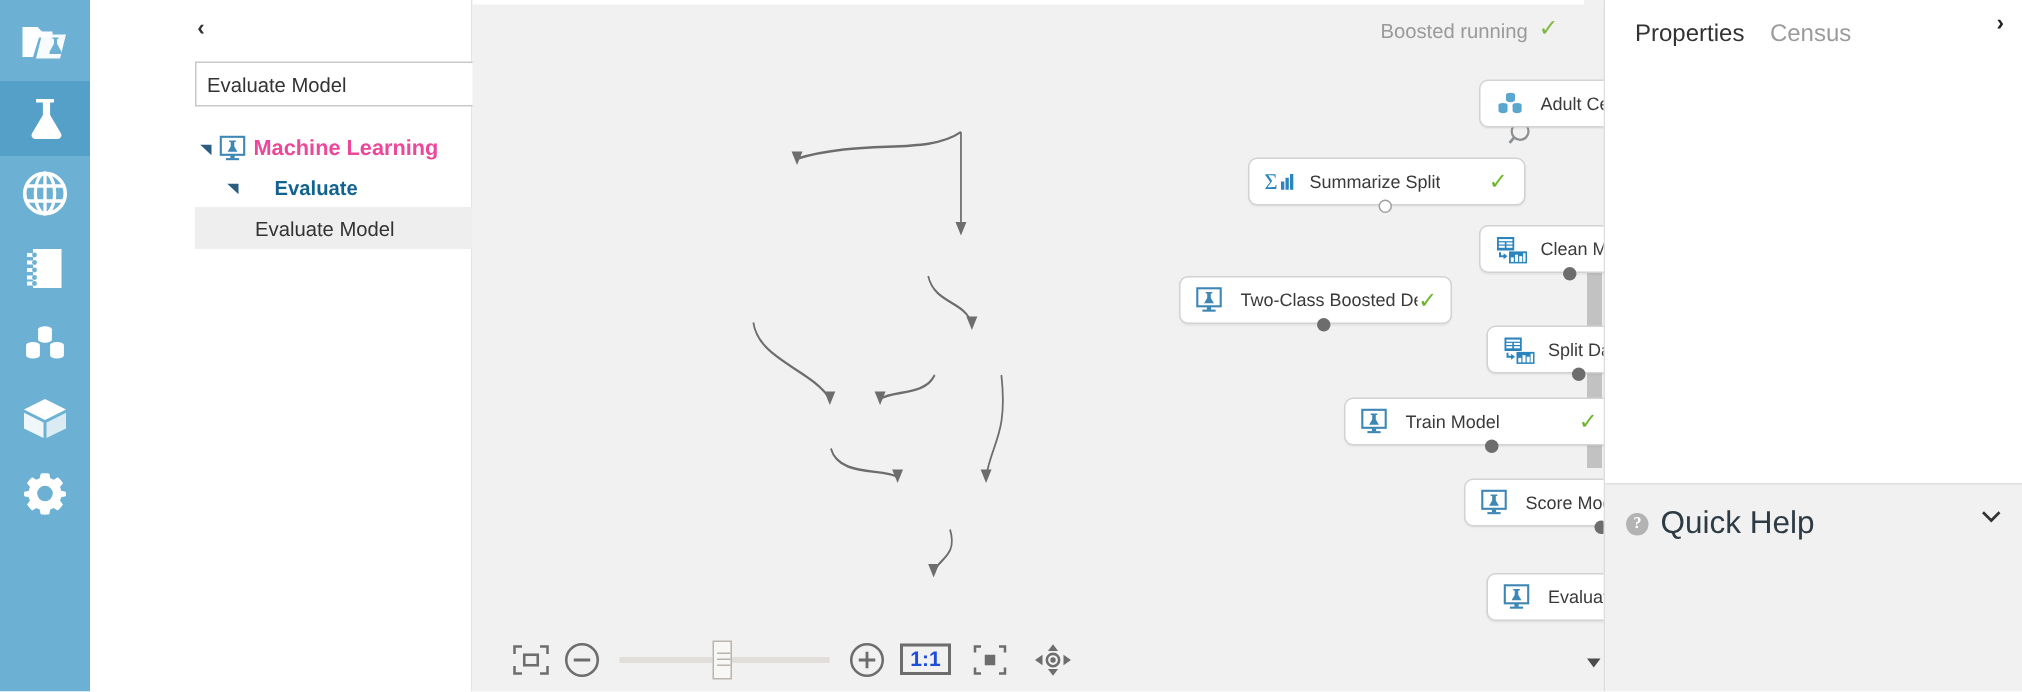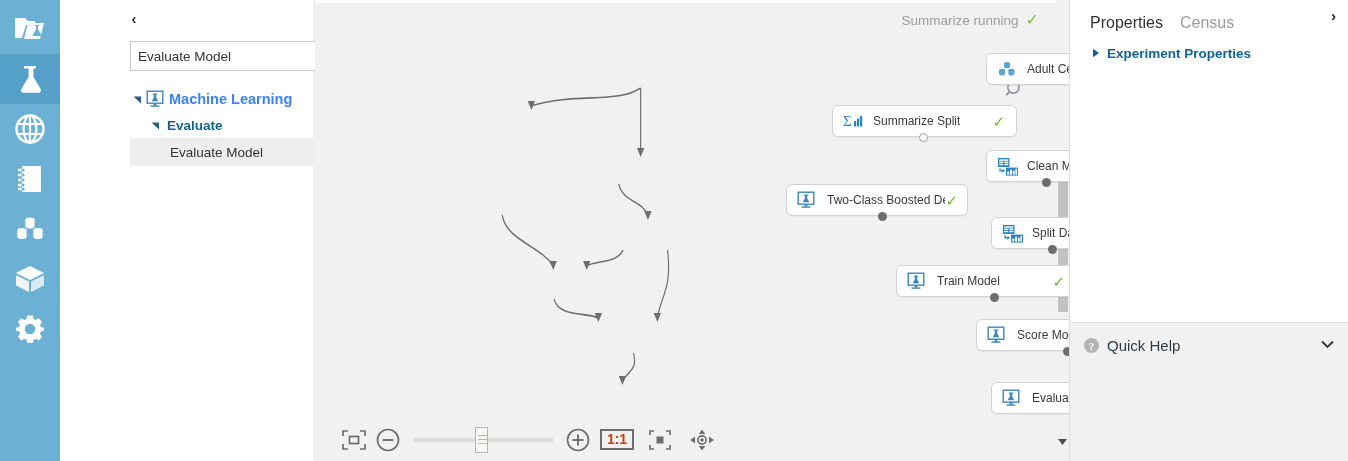--- a/index.html
+++ b/index.html
@@ -85,21 +85,21 @@
   }
   .tree-row.lvl0 { padding-left: 0px; }
   .tree-row.lvl1 { padding-left: 18px; }
   .tree-row.lvl2 { padding-left: 40px; height: 28px; }
   .tree-row.selected { background: #eeeeee; }
   .tri {
     width: 14px; display: inline-flex; align-items: center; justify-content: center;
     color: #2a5d80; font-size: 8px; line-height: 1;
   }
   .tree-label-root {
-    color: #3b82f6; font-weight: bold; font-size: 14.5px; margin-left: 5px;
+    color: #ec4899; font-weight: bold; font-size: 14.5px; margin-left: 5px;
   }
   .tree-label-cat {
     color: #13638f; font-weight: bold; font-size: 13.5px;
   }
   .tree-label-leaf {
     color: #333333; font-size: 13.5px;
   }
   .tree-ml-icon { margin-left: 2px; display:flex; align-items:center; }
   .grip {
     margin-left: auto; padding-right: 10px; color: #b0b0b0;
@@ -180,21 +180,21 @@
   .slider-thumb {
     position: absolute; left: 62px; top: -11px;
     width: 13px; height: 26px;
     background: #f7f7f5; border: 1px solid #b9b4ac;
   }
   .slider-thumb i {
     position: absolute; left: 2px; width: 9px; height: 1px; background: #b9b4ac;
   }
   .ratio-box {
     border: 2px solid #6d6d6d; padding: 0px 5px;
-    font-size: 14px; color: #c2410c; font-weight: bold; line-height: 17px;
+    font-size: 14px; color: #1d4ed8; font-weight: bold; line-height: 17px;
     font-family: "Liberation Sans", sans-serif;
   }
 
   
   .vscroll {
     position: absolute; right: 0; top: 0; width: 13px; height: 461px;
     background: #f1f1f1;
   }
   .vscroll .thumb {
     position: absolute; left: 2px; top: 182px; width: 10px; height: 130px;
@@ -241,21 +241,21 @@
     display: flex; align-items: center;
     padding: 14px 0 0 14px;
     gap: 8px; cursor: pointer;
   }
   .qh-icon {
     width: 15px; height: 15px; border-radius: 50%;
     background: #b3b3b3; color: #fff; font-size: 11px; font-weight: bold;
     display: flex; align-items: center; justify-content: center;
     font-family: "Liberation Serif", serif;
   }
-  .qh-title { font-size: 15px; color: #2d3b45; }
+  .qh-title { font-size: 21px; color: #2d3b45; }
   .qh-chev {
     position: absolute; right: 14px; top: 14px;
     color: #333; font-size: 13px; font-weight: bold; cursor: pointer;
   }
   .topbar-strip {
     position:absolute; left:0; top:0; width:100%; height:3px; background:#ffffff;
   }
 </style>
 </head>
 <body>
@@ -380,37 +380,37 @@
         </span>
         <span class="tree-label-root">Machine Learning</span>
       </div>
 
       <div class="tree-row lvl1">
         <span class="tri">
           <svg width="9" height="9" viewBox="0 0 9 9">
               <path d="M0.5 1.5 L8 1.5 L8 8.5 Z" fill="#2a5d80"></path>
             </svg>
         </span>
-        <span class="tree-label-cat" style="margin-left:5px">Evaluate</span>
+        <span class="tree-label-cat" style="margin-left:21px">Evaluate</span>
       </div>
 
       <div class="tree-row lvl2 selected">
         <span class="tree-label-leaf">Evaluate Model</span>
         <span class="grip">|||</span>
       </div>
 
     </div>
   </div>
 
   <div class="canvas-area">
     <div class="topbar-strip"></div>
 
 
     <div class="run-status">
-      <span>Summarize running</span>
+      <span>Boosted running</span>
       <span class="check">✓</span>
     </div>
 
     <div class="canvas-search">
       <svg width="20" height="20" viewBox="0 0 20 20">
           <circle cx="8.4" cy="7.6" r="5.6" fill="none" stroke="#8b8f92" stroke-width="1.5"></circle>
           <line x1="4.2" y1="11.9" x2="1.4" y2="15.2" stroke="#8b8f92" stroke-width="1.8"></line>
         </svg>
     </div>
 
@@ -663,28 +663,20 @@
 
   <div class="right-panel">
 
     <div class="rp-tabs">
       <span class="rp-tab active">Properties</span>
       <span class="rp-tab inactive">Census</span>
     </div>
 
     <div class="rp-expand">›</div>
 
-    <div class="rp-section">
-      <span class="tri2">
-        <svg width="8" height="10" viewBox="0 0 8 10">
-            <polygon points="1,0.8 7,5 1,9.2" fill="#13638f"></polygon>
-          </svg>
-      </span>
-      <span class="lbl">Experiment Properties</span>
-    </div>
 
     <div class="quick-help">
       <div class="qh-head">
         <span class="qh-icon">?</span>
         <span class="qh-title">Quick Help</span>
       </div>
       <div class="qh-chev">
         <svg width="13" height="9" viewBox="0 0 13 9">
             <polyline points="1,1.5 6.5,7 12,1.5" fill="none" stroke="#333" stroke-width="1.8"></polyline>
           </svg>

